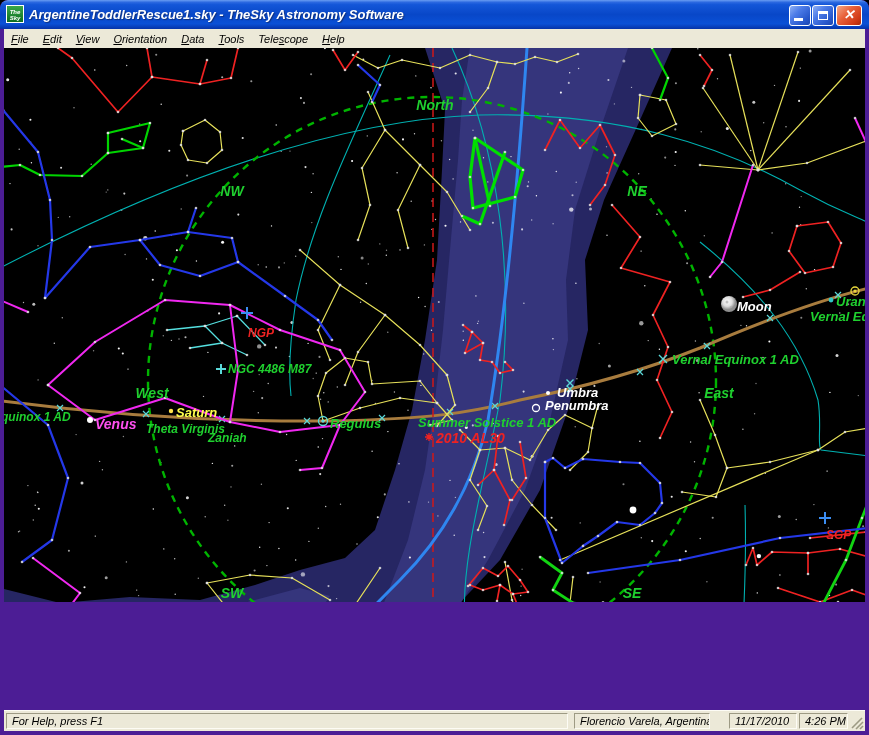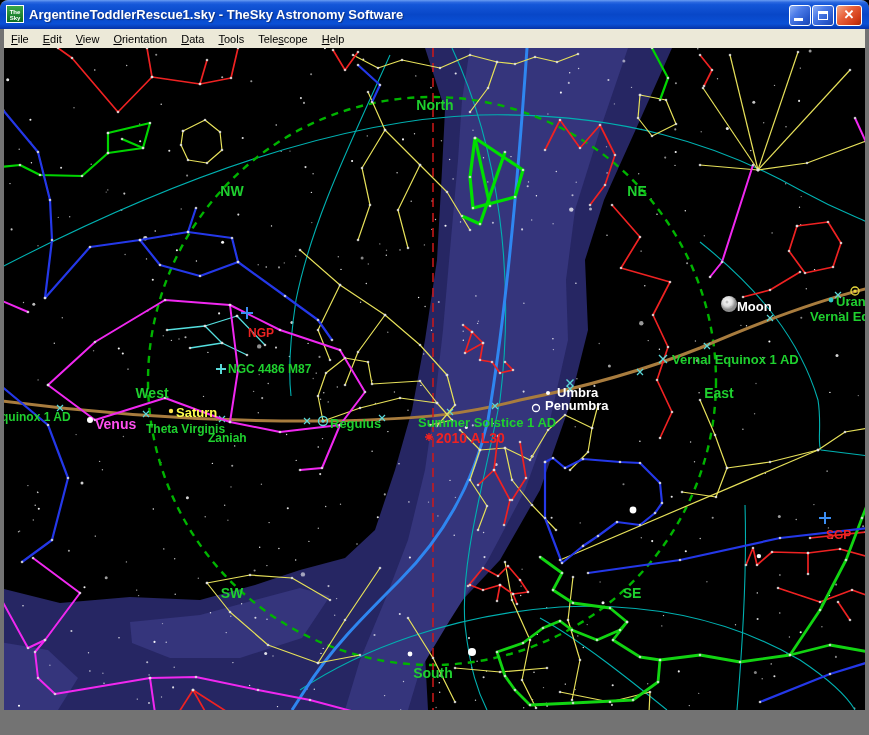--- a/index.html
+++ b/index.html
@@ -1,38 +1,38 @@
 <!DOCTYPE html>
 <html><head>
 <meta charset="utf-8">
 <style>
   html,body{margin:0;padding:0;background:#000;}
   .window{position:relative;width:869px;height:735px;overflow:hidden;
-    font-family:"Liberation Sans",sans-serif;background:#737373;border-radius:8px 8px 0 0;}
+    font-family:"Liberation Sans",sans-serif;background:#4c1d95;border-radius:8px 8px 0 0;font-style:italic;}
   
   .titlebar{position:absolute;left:0;top:0;width:869px;height:29px;border-radius:8px 8px 0 0;
     background:linear-gradient(180deg,#6a9df2 0%,#2b68e0 8%,#1456d8 16%,#0847c8 50%,#0a50d6 82%,#0533a8 100%);}
   .app-icon{position:absolute;left:6px;top:5px;width:18px;height:18px;border:1px solid #fff;
     background:linear-gradient(180deg,#3aa84a,#0d6e22);color:#fff;font-size:6px;font-weight:bold;
     line-height:6px;text-align:center;padding-top:3px;box-sizing:border-box;}
   .title-text{position:absolute;left:29px;top:7px;color:#fff;font-size:13px;font-weight:bold;
     text-shadow:1px 1px 1px #10307a;white-space:nowrap;}
   .tb-btn{position:absolute;top:5px;height:21px;border:1px solid #fff;border-radius:3px;box-sizing:border-box;cursor:default;}
   .tb-btn.minb{left:789px;width:22px;background:linear-gradient(135deg,#8fb0f4 0%,#4d7ce8 35%,#2858cc 75%,#1c46b0 100%);}
   .tb-btn.maxb{left:812px;width:22px;background:linear-gradient(135deg,#8fb0f4 0%,#4d7ce8 35%,#2858cc 75%,#1c46b0 100%);}
   .tb-btn.closeb{left:836px;width:26px;background:linear-gradient(135deg,#f4a988 0%,#e8613a 40%,#d03a16 78%,#a82808 100%);}
   .glyph-min{position:absolute;left:4px;bottom:4px;width:9px;height:3px;background:#fff;}
   .glyph-max{position:absolute;left:5px;top:5px;width:10px;height:9px;border:1px solid #fff;border-top:3px solid #fff;box-sizing:border-box;}
   .glyph-close{position:absolute;left:0;top:1px;width:100%;text-align:center;color:#fff;font-size:13px;font-weight:bold;}
   
   .menubar{position:absolute;left:4px;top:29px;width:861px;height:19px;background:#ece9d8;
     display:flex;align-items:center;font-size:11px;color:#000;}
   .menu-item{padding:12px 7px;white-space:nowrap;}
   
-  .sky{position:absolute;left:4px;top:48px;width:861px;height:662px;background:#000;overflow:hidden;}
+  .sky{position:absolute;left:4px;top:48px;width:861px;height:554px;background:#000;overflow:hidden;}
   .sky svg{display:block;}
   
   .statusbar{position:absolute;left:4px;top:710px;width:861px;height:21px;background:#ece9d8;
     font-size:11px;color:#000;border-top:1px solid #fdfcf5;box-sizing:border-box;}
   .panel{position:absolute;top:2px;height:16px;line-height:15px;border:1px solid;
     border-color:#9d9a84 #fdfcf5 #fdfcf5 #9d9a84;padding:0 5px;box-sizing:border-box;
     white-space:nowrap;overflow:hidden;background:#ece9d8;}
   .p-help{left:2px;width:562px;}
   .p-loc{left:570px;width:136px;}
   .p-date{left:725px;width:68px;}
@@ -1149,13 +1149,24 @@
           <text x="557" y="397" fill="#ffffff" font-size="13" font-weight="bold" text-anchor="start" font-family="&quot;Liberation Sans&quot;, sans-serif">Umbra</text>
           <text x="545" y="410" fill="#ffffff" font-size="13" font-weight="bold" text-anchor="start" font-family="&quot;Liberation Sans&quot;, sans-serif">Penumbra</text>
           <text x="737" y="311" fill="#ffffff" font-size="13" font-weight="bold" text-anchor="start" font-family="&quot;Liberation Sans&quot;, sans-serif">Moon</text>
           <text x="672" y="364" fill="#1fd02f" font-size="13" font-weight="bold" text-anchor="start" font-family="&quot;Liberation Sans&quot;, sans-serif">Vernal Equinox 1 AD</text>
           <text x="836" y="306" fill="#1fd02f" font-size="13" font-weight="bold" text-anchor="start" font-family="&quot;Liberation Sans&quot;, sans-serif">Uranus</text>
           <text x="810" y="321" fill="#1fd02f" font-size="13" font-weight="bold" text-anchor="start" font-family="&quot;Liberation Sans&quot;, sans-serif">Vernal Equinox</text>
         </g>
       </svg>
   </div>
 
+  <div class="statusbar">
+    <div class="panel p-help">For Help, press F1</div>
+    <div class="panel p-loc">Florencio Varela, Argentina</div>
+    <div class="panel p-date">11/17/2010</div>
+    <div class="panel p-time">4:26 PM</div>
+    <svg class="grip" viewBox="0 0 14 14">
+      <line x1="12" y1="2" x2="2" y2="12" stroke="#9d9a84" stroke-width="1.6"></line>
+      <line x1="13" y1="6" x2="6" y2="13" stroke="#9d9a84" stroke-width="1.6"></line>
+      <line x1="13" y1="10" x2="10" y2="13" stroke="#9d9a84" stroke-width="1.6"></line>
+    </svg>
+  </div>
 </div>
 
 </body></html>

